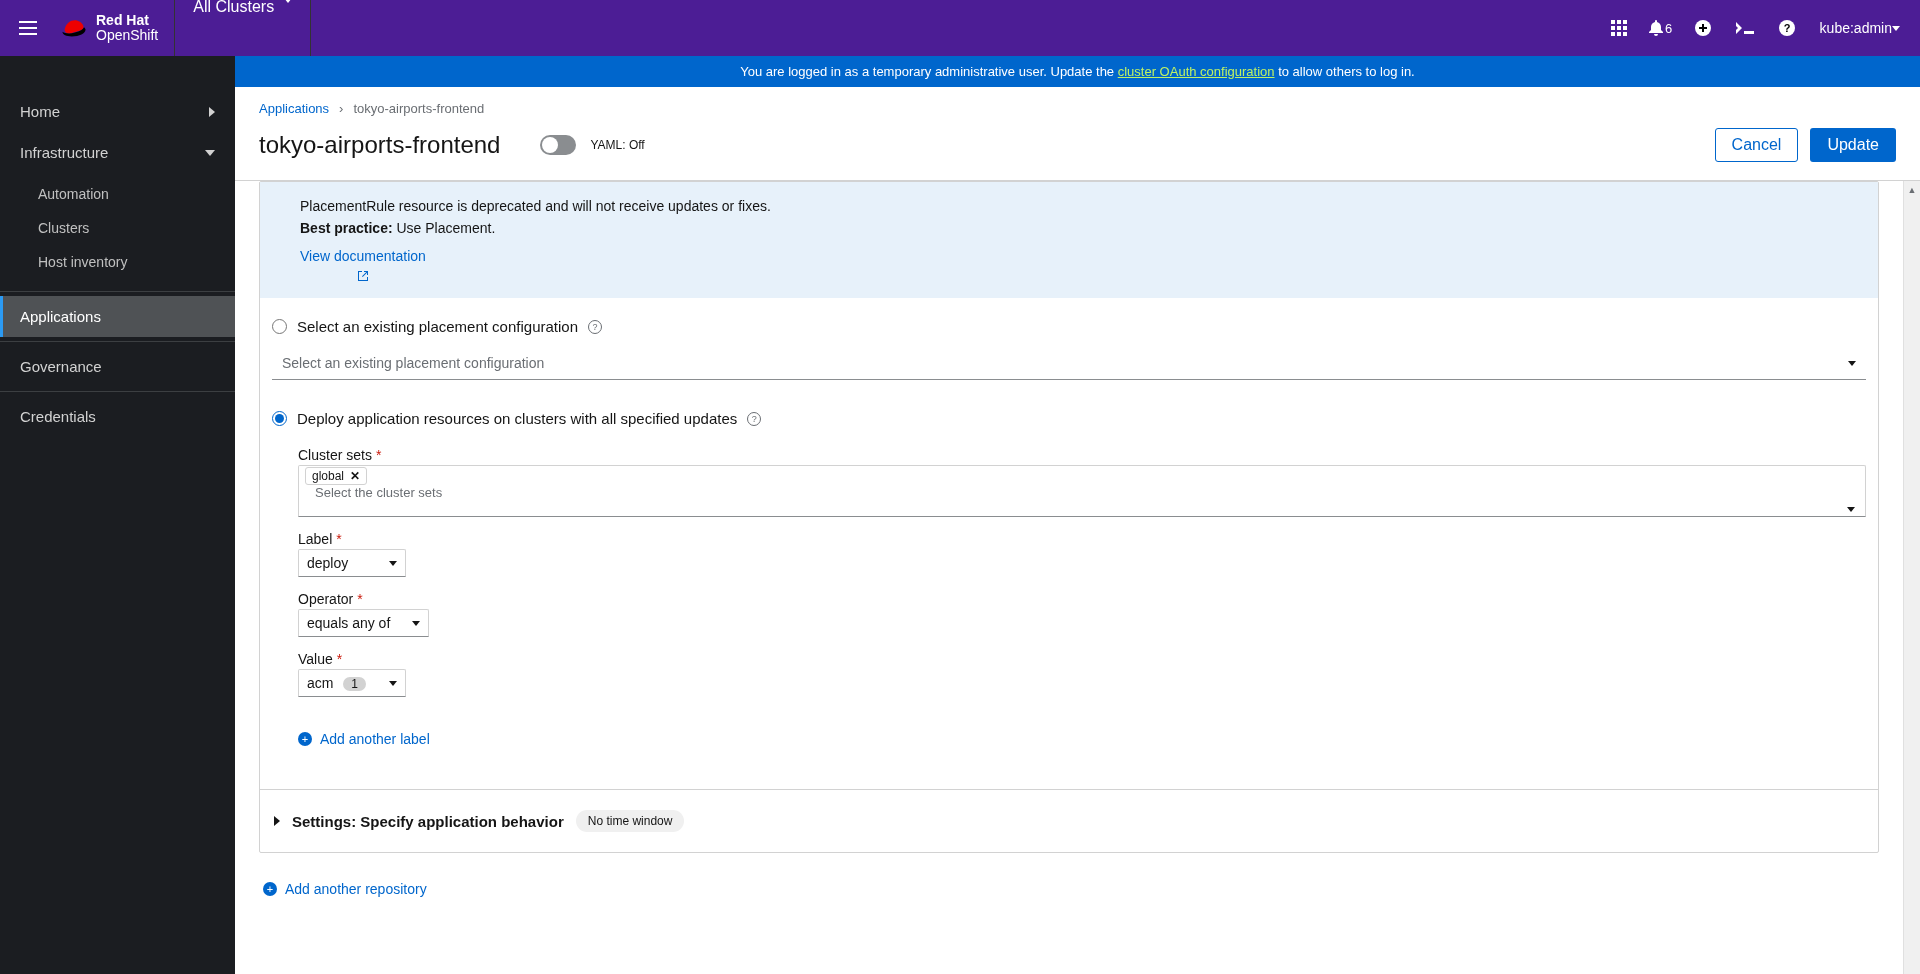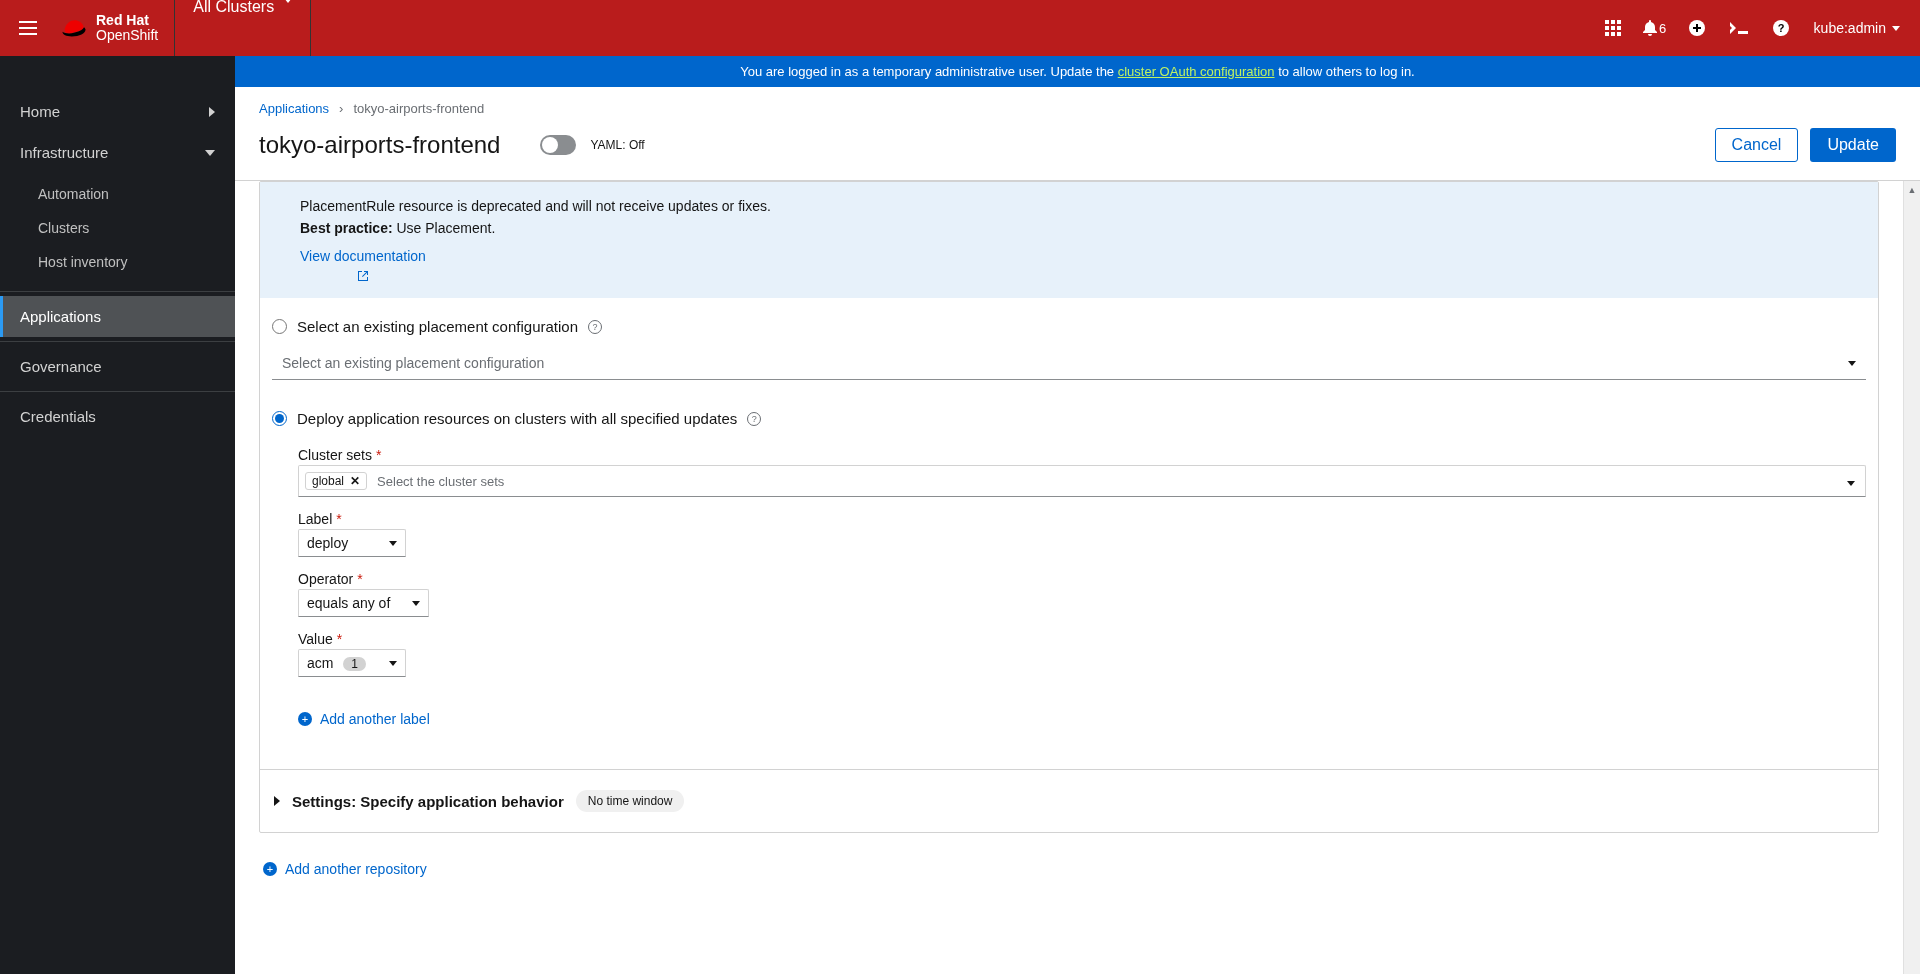--- a/index.html
+++ b/index.html
@@ -1,30 +1,30 @@
 <!DOCTYPE html>
 <html><head>
 <meta charset="utf-8">
 <style>
 * { box-sizing: border-box; margin: 0; padding: 0; font-family: "RedHatText", "Helvetica Neue", Arial, sans-serif; }
 html, body { height: 100%; width: 100%; background: #fff; color: #151515; }
 body { display: flex; flex-direction: column; }
 
 
-.topbar { height: 56px; background: #b91c1c; color: #fff; display: flex; align-items: center; }
+.topbar { height: 56px; background: #4c1d95; color: #fff; display: flex; align-items: center; }
 .topbar .hamburger { width: 56px; height: 56px; display: flex; align-items: center; justify-content: center; cursor: pointer; }
 .topbar .brand { display: flex; align-items: center; padding: 0 16px 0 4px; height: 56px; border-right: 1px solid #333; }
 .topbar .brand svg.hat { width: 28px; height: 20px; margin-right: 8px; }
 .topbar .brand .brand-text { line-height: 1.05; font-size: 14px; font-weight: 700; }
 .topbar .brand .brand-text .l2 { font-weight: 400; }
 .topbar .cluster-picker { height: 60px; padding: 0 18px; display: flex; gap: 10px; cursor: pointer; border-right: 1px solid #333; }
 .topbar .spacer { flex: 1; }
 .topbar .tool { width: 42px; height: 56px; display: flex; align-items: center; justify-content: center; cursor: pointer; position: relative; }
 .topbar .tool .count { font-size: 13px; margin-left: 2px; }
-.topbar .user { padding: 0 20px 0 12px; display: flex; align-items: center; gap: 6px; cursor: pointer; font-size: 14px; }
+.topbar .user { padding: 0 20px 0 12px; display: flex; align-items: center; gap: 0; cursor: pointer; font-size: 14px; }
 .caret-down { width: 0; height: 0; border-left: 4px solid transparent; border-right: 4px solid transparent; border-top: 5px solid currentColor; display: inline-block; }
 
 
 .shell { flex: 1; display: flex; min-height: 0; }
 .sidebar { width: 235px; background: #1b1d21; color: #d2d2d2; padding-top: 35px; flex-shrink: 0; }
 .sidebar .nav-item { display: flex; align-items: center; justify-content: space-between; padding: 12px 20px; font-size: 15px; cursor: pointer; }
 .sidebar .nav-item.section-open { background: #1b1d21; }
 .sidebar .subnav { padding: 4px 0 8px 0; }
 .sidebar .sub-item { padding: 9px 20px 9px 38px; font-size: 14px; color: #c0c0c0; cursor: pointer; }
 .sidebar .nav-item.active { background: #4f5255; color: #fff; border-left: 3px solid #2b9af3; padding-left: 17px; }
@@ -67,21 +67,21 @@
 .help-q { width: 14px; height: 14px; border: 1px solid #6a6e73; border-radius: 50%; font-size: 9px; color: #6a6e73; display: inline-flex; align-items: center; justify-content: center; cursor: help; }
 
 .fake-select { border: none; border-bottom: 1px solid #8a8d90; padding: 8px 10px; font-size: 14px; color: #6a6e73; display: flex; align-items: center; justify-content: space-between; background: #fff; cursor: pointer; }
 .fake-select.wide { margin: 6px 0 4px 0; }
 .fake-select .placeholder { color: #6a6e73; }
 
 .indent-block { padding-left: 26px; }
 .field-label { font-size: 14px; color: #151515; margin-top: 14px; margin-bottom: 2px; }
 .req { color: #c9190b; margin-left: 4px; }
 
-.chip-input { border: 1px solid #d2d2d2; border-bottom: 1px solid #8a8d90; border-radius: 2px 2px 0 0; display: flex; align-items: center; min-height: 32px; padding: 1px 6px; font-size: 13px; background: #fff; width: 100%; }
+.chip-input { border: 1px solid #d2d2d2; border-bottom: 1px solid #8a8d90; border-radius: 2px 2px 0 0; display: flex; align-items: flex-start; min-height: 32px; padding: 1px 6px; font-size: 13px; background: #fff; width: 100%; flex-direction: column; }
 .chip { background: #fff; border: 1px solid #d2d2d2; border-radius: 3px; padding: 1px 6px; display: inline-flex; align-items: center; gap: 6px; font-size: 12px; color: #151515; }
 .chip .x { cursor: pointer; font-weight: 700; color: #151515; }
 .chip-input .ph { color: #6a6e73; margin-left: 10px; flex: 1; }
 .chip-input .dd { margin-left: auto; padding: 0 4px; }
 
 .small-select-wrap { display: inline-block; }
 .small-select { border: 1px solid #d2d2d2; border-bottom: 1px solid #8a8d90; border-radius: 2px 2px 0 0; padding: 5px 8px; font-size: 14px; display: inline-flex; align-items: center; gap: 22px; min-width: 108px; background: #fff; cursor: pointer; justify-content: space-between; }
 .badge-count { background: #d2d2d2; border-radius: 12px; padding: 0 8px; font-size: 12px; margin-left: 6px; }
 
 .add-link { color: #0066cc; font-size: 14px; display: inline-flex; align-items: center; gap: 8px; cursor: pointer; margin-top: 18px; }

